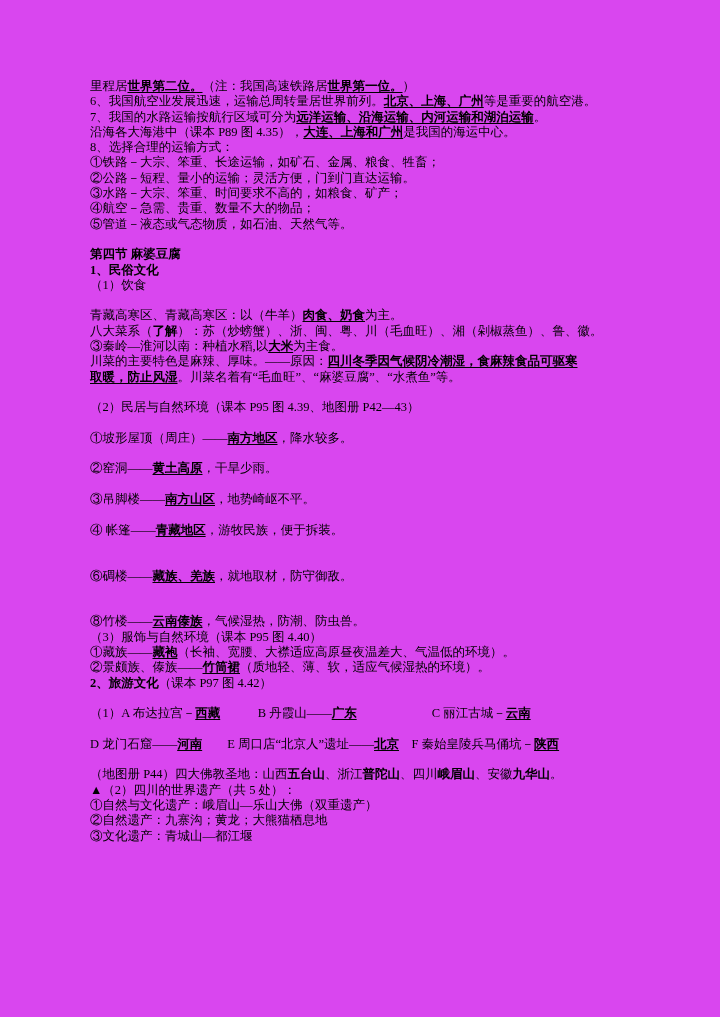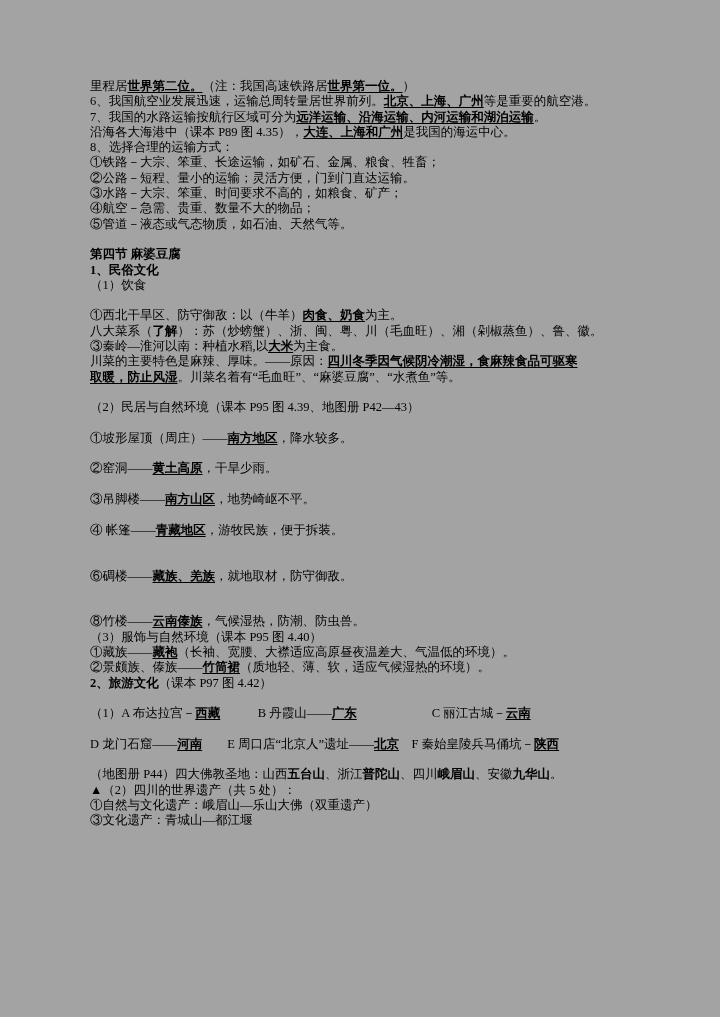--- a/index.html
+++ b/index.html
@@ -14,37 +14,37 @@
     color:#000000;
   }
   .line{margin:0;white-space:pre;}
   .blank{min-height:15.3px;}
   .b{font-weight:bold;}
   .u{text-decoration:underline;text-decoration-thickness:1px;text-underline-offset:2px;}
 </style>
 </head>
 <body>
 
-<div class="page" style="background: #a3a3a3; color: rgb(0, 0, 0);">
+<div class="page" style="background: #d946ef; color: rgb(0, 0, 0);">
     <p class="line"><span>里程居</span><span class="b u">世界第二位。</span><span>（注：我国高速铁路居</span><span class="b u">世界第一位。</span><span>）</span></p>
     <p class="line"><span>6、我国航空业发展迅速，运输总周转量居世界前列。</span><span class="b u">北京、上海、广州</span><span>等是重要的航空港。</span></p>
     <p class="line"><span>7、我国的水路运输按航行区域可分为</span><span class="b u">远洋运输、沿海运输、内河运输和湖泊运输</span><span>。</span></p>
     <p class="line"><span>沿海各大海港中（课本 P89 图 4.35），</span><span class="b u">大连、上海和广州</span><span>是我国的海运中心。</span></p>
     <p class="line"><span>8、选择合理的运输方式：</span></p>
     <p class="line"><span>①铁路－大宗、笨重、长途运输，如矿石、金属、粮食、牲畜；</span></p>
     <p class="line"><span>②公路－短程、量小的运输；灵活方便，门到门直达运输。</span></p>
     <p class="line"><span>③水路－大宗、笨重、时间要求不高的，如粮食、矿产；</span></p>
     <p class="line"><span>④航空－急需、贵重、数量不大的物品；</span></p>
     <p class="line"><span>⑤管道－液态或气态物质，如石油、天然气等。</span></p>
     <p class="line blank">&nbsp;</p>
     <p class="line"><span class="b">第四节 麻婆豆腐</span></p>
     <p class="line"><span class="b">1、民俗文化</span></p>
     <p class="line"><span>（1）饮食</span></p>
     <p class="line blank">&nbsp;</p>
-    <p class="line"><span>①西北干旱区、防守御敌：以（牛羊）</span><span class="b u">肉食、奶食</span><span>为主。</span></p>
+    <p class="line"><span>青藏高寒区、青藏高寒区：以（牛羊）</span><span class="b u">肉食、奶食</span><span>为主。</span></p>
     <p class="line"><span>八大菜系（</span><span class="b">了解</span><span>）：苏（炒螃蟹）、浙、闽、粤、川（毛血旺）、湘（剁椒蒸鱼）、鲁、徽。</span></p>
     <p class="line"><span>③秦岭—淮河以南：种植水稻,以</span><span class="b u">大米</span><span>为主食。</span></p>
     <p class="line"><span>川菜的主要特色是麻辣、厚味。——原因：</span><span class="b u">四川冬季因气候阴冷潮湿，食麻辣食品可驱寒</span></p>
     <p class="line"><span class="b u">取暖，防止风湿</span><span>。川菜名着有“毛血旺”、“麻婆豆腐”、“水煮鱼”等。</span></p>
     <p class="line blank">&nbsp;</p>
     <p class="line"><span>（2）民居与自然环境（课本 P95 图 4.39、地图册 P42—43）</span></p>
     <p class="line blank">&nbsp;</p>
     <p class="line"><span>①坡形屋顶（周庄）——</span><span class="b u">南方地区</span><span>，降水较多。</span></p>
     <p class="line blank">&nbsp;</p>
     <p class="line"><span>②窑洞——</span><span class="b u">黄土高原</span><span>，干旱少雨。</span></p>
@@ -63,14 +63,15 @@
     <p class="line"><span>②景颇族、傣族——</span><span class="b u">竹筒裙</span><span>（质地轻、薄、软，适应气候湿热的环境）。</span></p>
     <p class="line"><span class="b">2、旅游文化</span><span>（课本 P97 图 4.42）</span></p>
     <p class="line blank">&nbsp;</p>
     <p class="line"><span>（1）A 布达拉宫－</span><span class="b u">西藏</span><span>　　　</span><span>B 丹霞山——</span><span class="b u">广东</span><span>　　　　　　</span><span>C 丽江古城－</span><span class="b u">云南</span></p>
     <p class="line blank">&nbsp;</p>
     <p class="line"><span>D 龙门石窟——</span><span class="b u">河南</span><span>　　</span><span>E 周口店“北京人”遗址——</span><span class="b u">北京</span><span>　</span><span>F 秦始皇陵兵马俑坑－</span><span class="b u">陕西</span></p>
     <p class="line blank">&nbsp;</p>
     <p class="line"><span>（地图册 P44）四大佛教圣地：山西</span><span class="b">五台山</span><span>、浙江</span><span class="b">普陀山</span><span>、四川</span><span class="b">峨眉山</span><span>、安徽</span><span class="b">九华山</span><span>。</span></p>
     <p class="line"><span>▲（2）四川的世界遗产（共 5 处）：</span></p>
     <p class="line"><span>①自然与文化遗产：峨眉山—乐山大佛（双重遗产）</span></p>
+    <p class="line"><span>②自然遗产：九寨沟；黄龙；大熊猫栖息地</span></p>
     <p class="line"><span>③文化遗产：青城山—都江堰</span></p>
   </div>
 
 </body></html>

